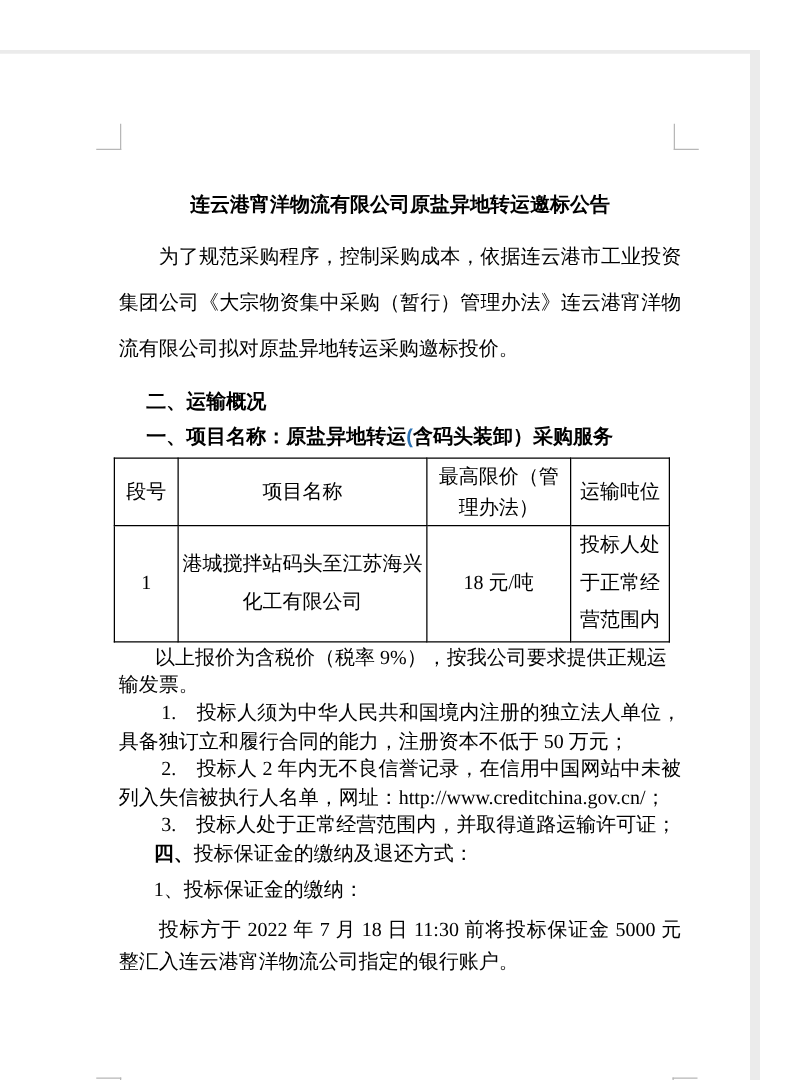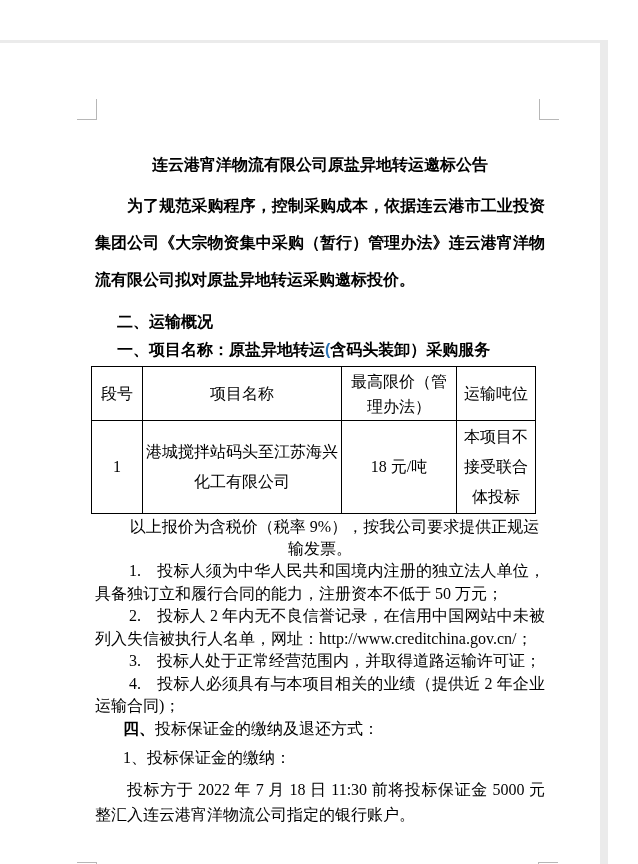--- a/index.html
+++ b/index.html
@@ -17,38 +17,38 @@
   .crop.bl{left:77px;top:822px;border-right:1px solid #b7b7b7;border-top:1px solid #b7b7b7;}
   .crop.br{left:538px;top:822px;border-left:1px solid #b7b7b7;border-top:1px solid #b7b7b7;}
 
   .content{position:absolute;left:95px;top:0;width:450px;padding-top:112px;}
   .content p{margin:0;font-size:16px;}
 
   .doc-title{
     font-family:"Liberation Sans","DejaVu Sans",sans-serif;
     font-weight:bold;font-size:16px;line-height:26px;text-align:center;margin:0;
   }
-  .intro{margin-top:9px !important;line-height:37px;text-align:justify;text-indent:32px;font-weight:bold;}
+  .intro{margin-top:9px !important;line-height:37px;text-align:justify;text-indent:32px;}
   .sec-heading{
     font-family:"Liberation Sans","DejaVu Sans",sans-serif;
     font-weight:bold;line-height:26px;padding-left:22px;margin-top:2px !important;
   }
   .sec2{margin-top:11px !important;}
 
   table.transport{
     border-collapse:collapse;table-layout:fixed;width:444px;margin:3px 0 0 -4px;
   }
   table.transport th,table.transport td{
     border:1px solid #000;text-align:center;font-weight:normal;font-size:16px;padding:0 2px;
     vertical-align:middle;overflow:hidden;
   }
   table.transport th{height:53px;line-height:25px;}
   table.transport tr.data td{height:92px;line-height:30px;}
 
-  .tax{margin-top:2px !important;line-height:22px;text-indent:29px;text-align:center;}
+  .tax{margin-top:2px !important;line-height:22px;text-indent:29px;}
   .h3{
     font-family:"Liberation Sans","DejaVu Sans",sans-serif;
     font-weight:bold;line-height:22px;padding-left:32px;
   }
   .cond{line-height:22.5px;text-align:justify;text-indent:34px;}
   .cond5{margin-top:9px !important;}
   .h4{line-height:22px;padding-left:28px;}
   .h4 .bold{font-weight:bold;font-family:"Liberation Sans","DejaVu Sans",sans-serif;}
   .sub{margin-top:7px !important;line-height:22px;padding-left:28px;}
   .deposit{margin-top:8px !important;line-height:25.5px;text-align:justify;text-indent:32px;}
@@ -86,32 +86,31 @@
           <tr>
         <th>段号</th>
         <th>项目名称</th>
         <th>最高限价（管理办法）</th>
         <th>运输吨位</th>
       </tr>
       <tr class="data">
         <td>1</td>
         <td>港城搅拌站码头至江苏海兴化工有限公司</td>
         <td>18 元/吨</td>
-        <td>本项目不接受联合体投标</td>
+        <td>投标人处于正常经营范围内</td>
       </tr>
     </tbody>
       </table>
 
     <p class="tax">以上报价为含税价（税率 9%），按我公司要求提供正规运输发票。</p>
 
 
     <p class="cond">1.　投标人须为中华人民共和国境内注册的独立法人单位，具备独订立和履行合同的能力，注册资本不低于 50 万元；</p>
     <p class="cond">2.　投标人 2 年内无不良信誉记录，在信用中国网站中未被列入失信被执行人名单，网址：http://www.creditchina.gov.cn/；</p>
     <p class="cond">3.　投标人处于正常经营范围内，并取得道路运输许可证；</p>
-    <p class="cond">4.　投标人必须具有与本项目相关的业绩（提供近 2 年企业运输合同)；</p>
 
     <p class="h4"><span class="bold">四、</span><span>投标保证金的缴纳及退还方式：</span></p>
 
     <p class="sub">1、投标保证金的缴纳：</p>
 
     <p class="deposit">投标方于 2022 年 7 月 18 日 11:30 前将投标保证金 5000 元整汇入连云港宵洋物流公司指定的银行账户。</p>
 
   </div>
 </div>
 

